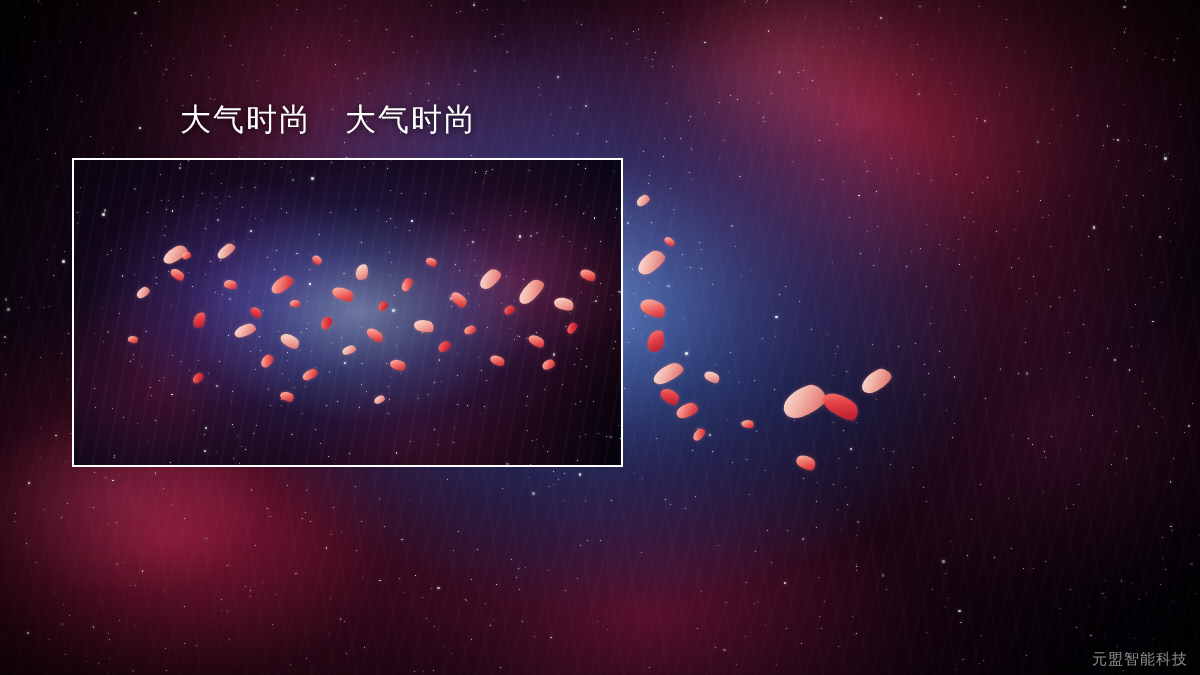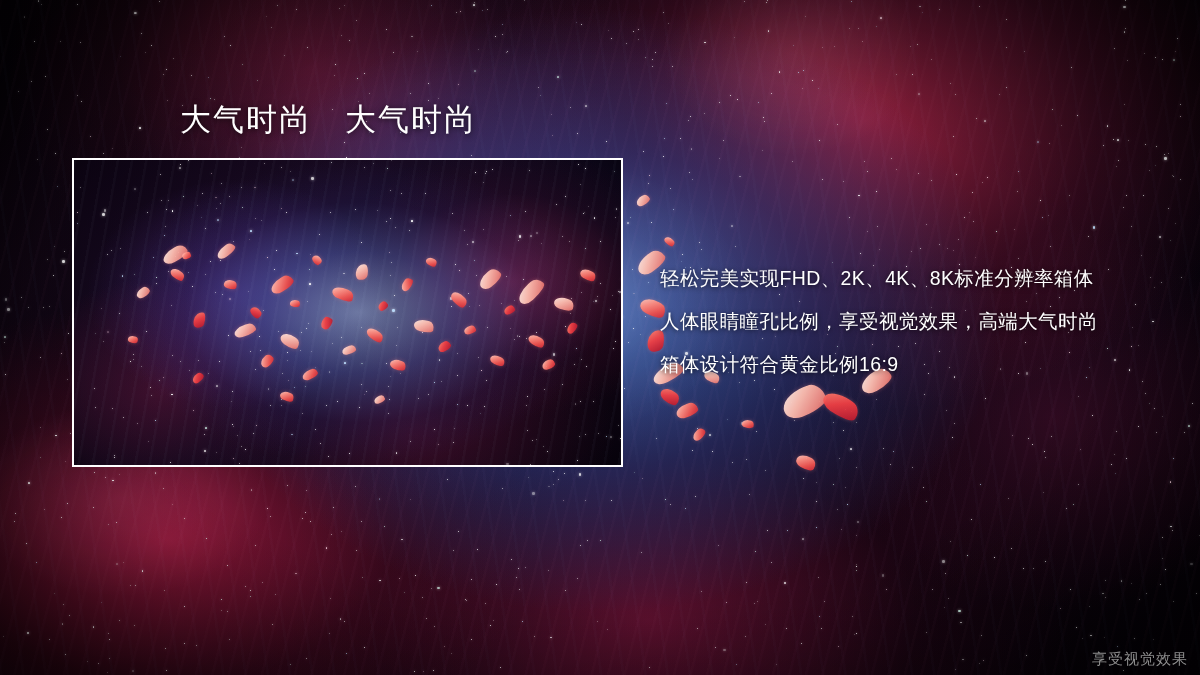--- a/index.html
+++ b/index.html
@@ -1419,21 +1419,16 @@
         <span class="petal deep" style="left:492px;top:164px;width:12px;height:8px;transform:rotate(-45deg);opacity:0.95;"></span>
         <span class="petal " style="left:506px;top:110px;width:16px;height:10px;transform:rotate(30deg);opacity:0.95;"></span>
         <span class="petal pale" style="left:62px;top:128px;width:14px;height:9px;transform:rotate(-30deg);opacity:0.95;"></span>
         <span class="petal " style="left:54px;top:176px;width:10px;height:7px;transform:rotate(18deg);opacity:0.95;"></span>
         <span class="petal deep" style="left:118px;top:214px;width:12px;height:8px;transform:rotate(-35deg);opacity:0.95;"></span>
         <span class="petal " style="left:206px;top:232px;width:14px;height:9px;transform:rotate(25deg);opacity:0.95;"></span>
         <span class="petal pale" style="left:300px;top:236px;width:11px;height:7px;transform:rotate(-20deg);opacity:0.95;"></span>
       </div>
   </div>
 
-  <div class="body-copy">
-    <p>轻松完美实现FHD、2K、4K、8K标准分辨率箱体</p>
-    <p>人体眼睛瞳孔比例，享受视觉效果，高端大气时尚</p>
-    <p>箱体设计符合黄金比例16:9</p>
-  </div>
 
-  <div class="watermark">享受视觉效果</div>
+  <div class="watermark">元盟智能科技</div>
 
 </div>
 
 </body></html>

